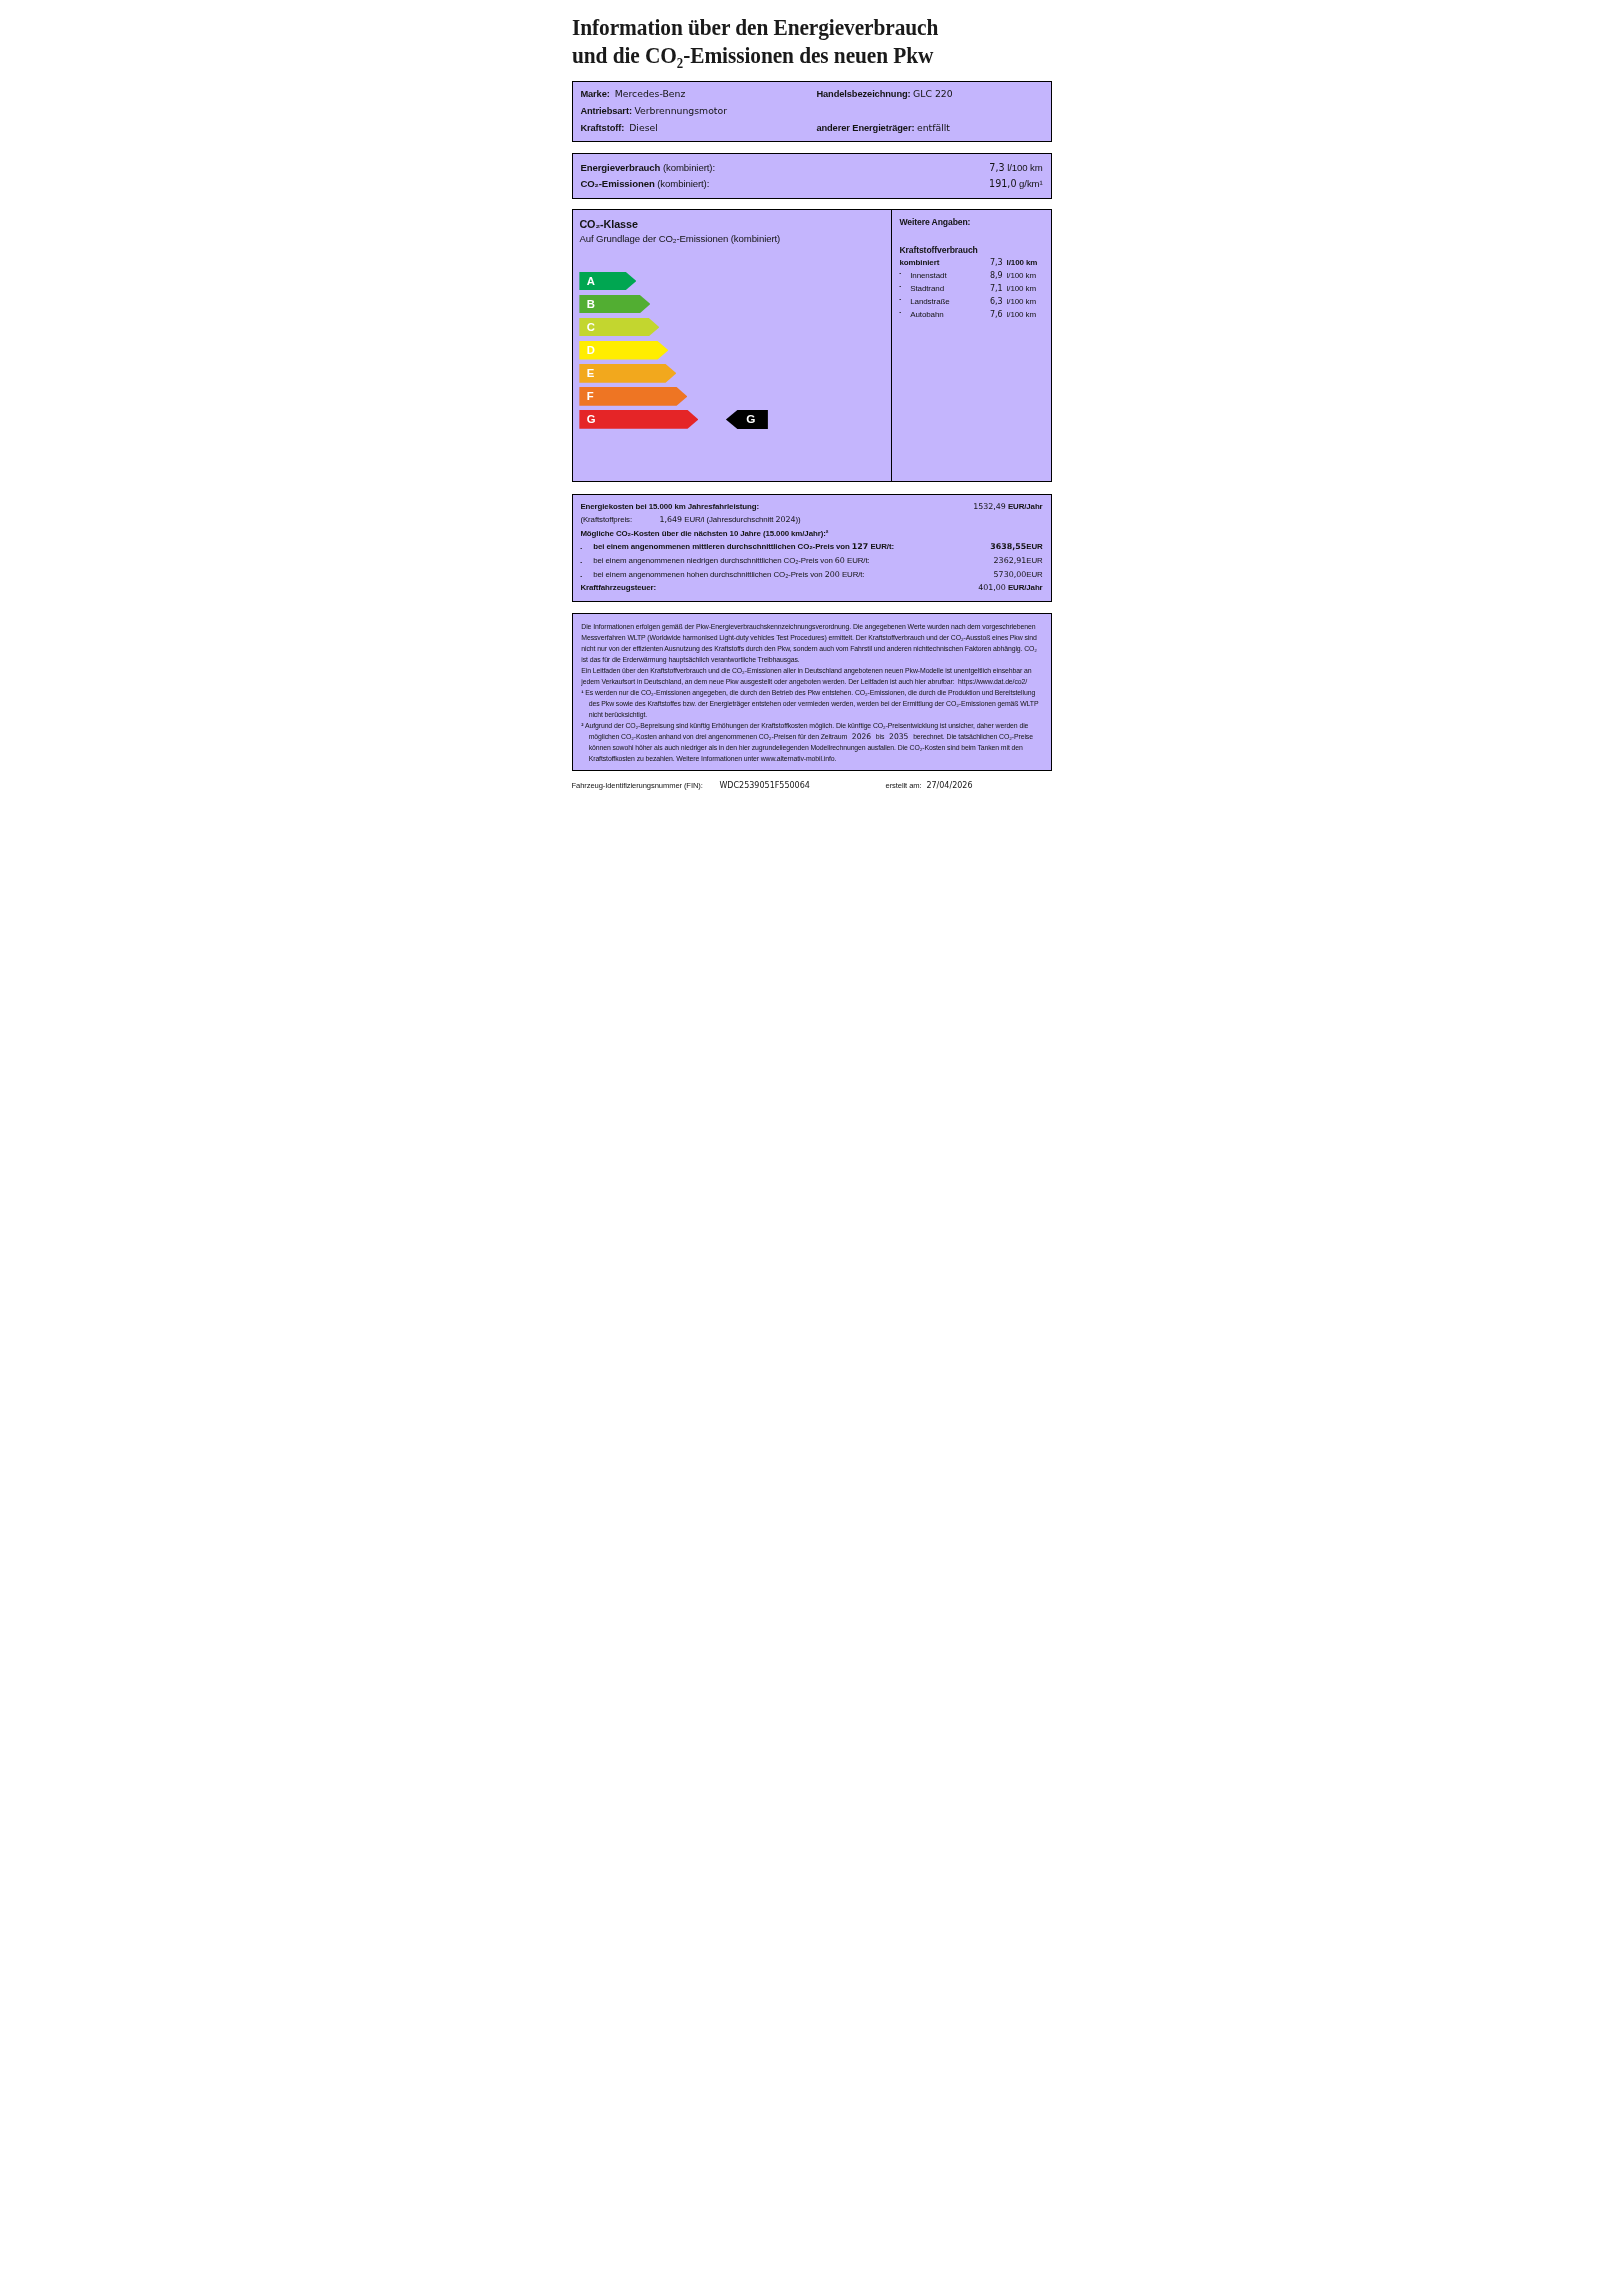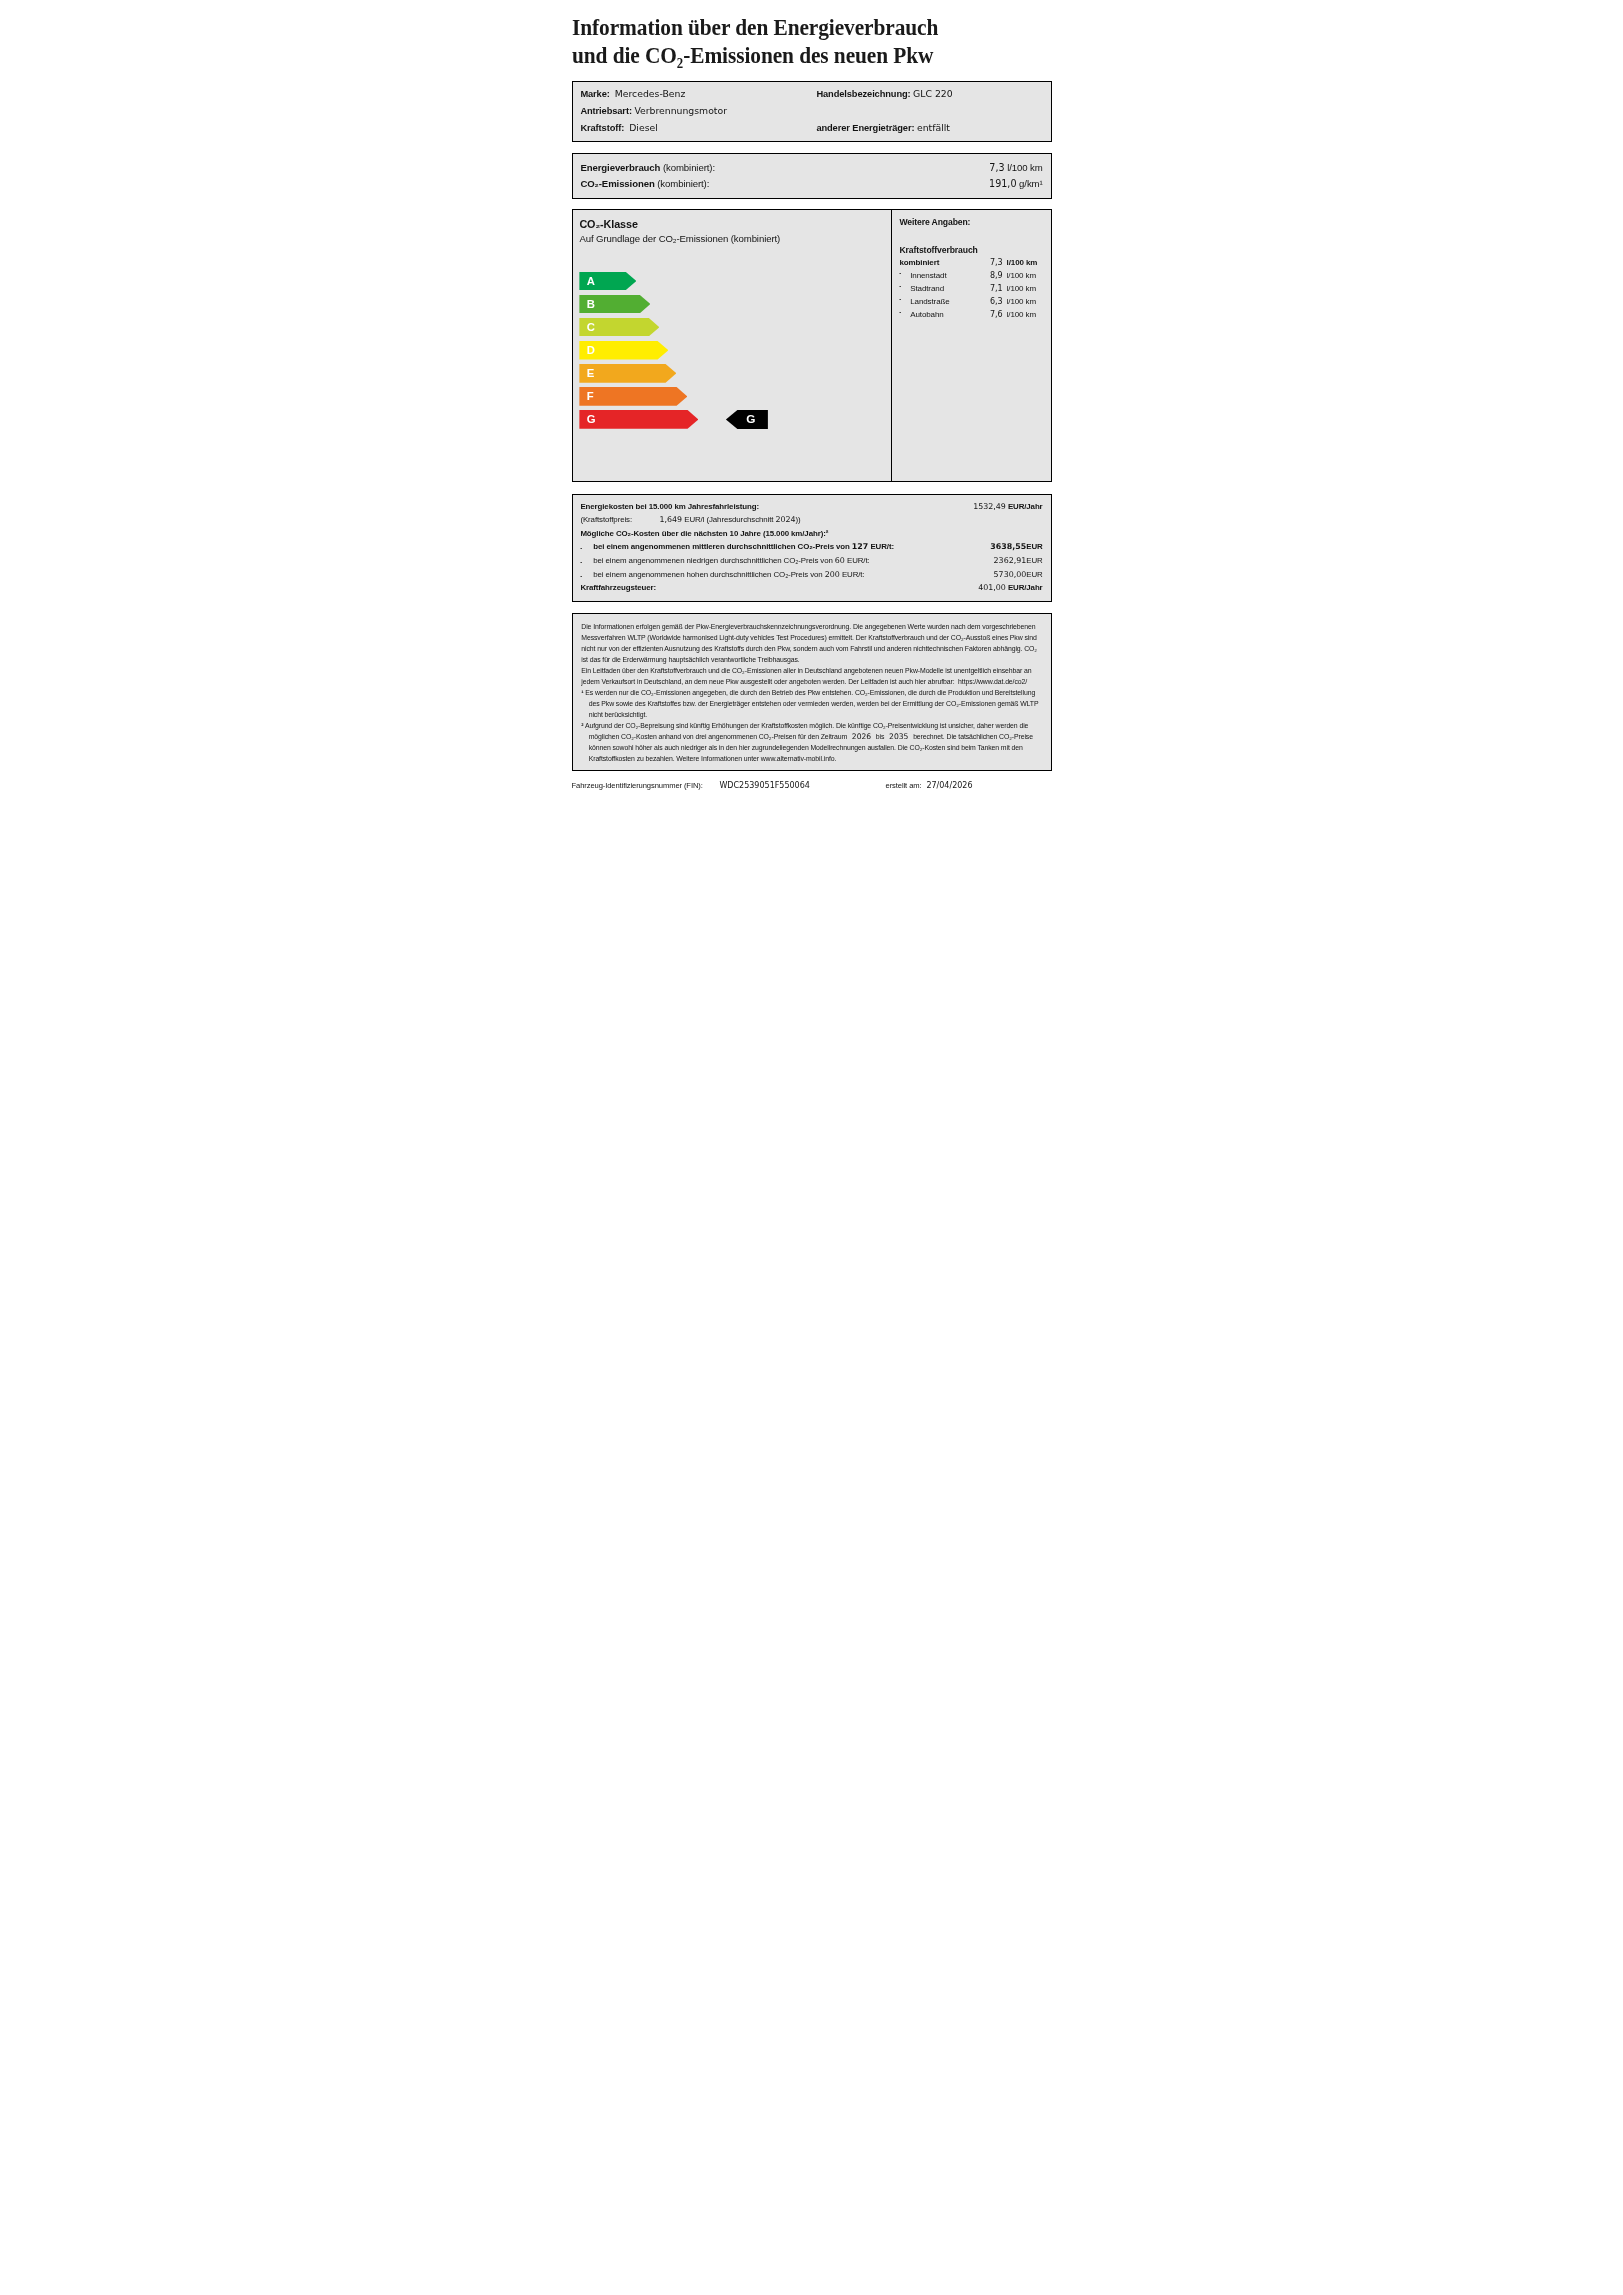--- a/index.html
+++ b/index.html
@@ -9,21 +9,21 @@
     padding:11.8px 30px 8.8px 30px;
     font-family:"Liberation Sans","DejaVu Sans",sans-serif;
     letter-spacing:-0.1px;
   }
   .title{
     font-family:"Liberation Serif","DejaVu Serif",serif;
     font-weight:bold;font-size:23px;line-height:1.22;color:#1a1a1a;
     transform:scaleX(0.93);transform-origin:0 50%;
     margin:2px 0 10.8px 0;white-space:nowrap;
   }
-  .box{border:1.5px solid #000;box-sizing:border-box;background:#e5e5e5;}
+  .box{border:1.5px solid #000;box-sizing:border-box;background:#c4b5fd;}
   
   .veh{padding:5.9px 7.9px 5.9px 7.9px;margin-bottom:10.8px;}
   .veh-grid{display:grid;grid-template-columns:236px 1fr;row-gap:4.9px;}
   .veh-cell{font-size:9.3px;line-height:1.35;}
   .lbl{font-weight:bold;}
   .fill{font-family:"DejaVu Sans",sans-serif;letter-spacing:0;}
   
   .cons{padding:5.9px 7.9px;margin-bottom:10.3px;}
   .cons-row{display:flex;align-items:flex-start;font-size:9.6px;line-height:1.7;}
   .cons-row .spacer{flex:1;}

